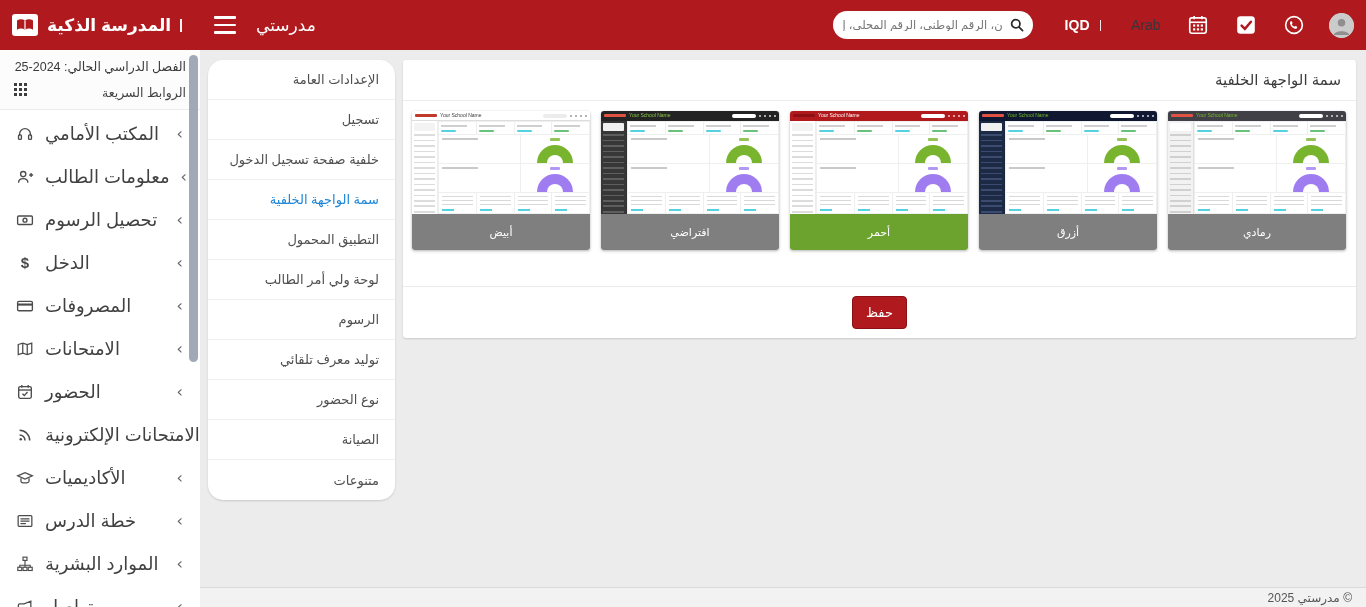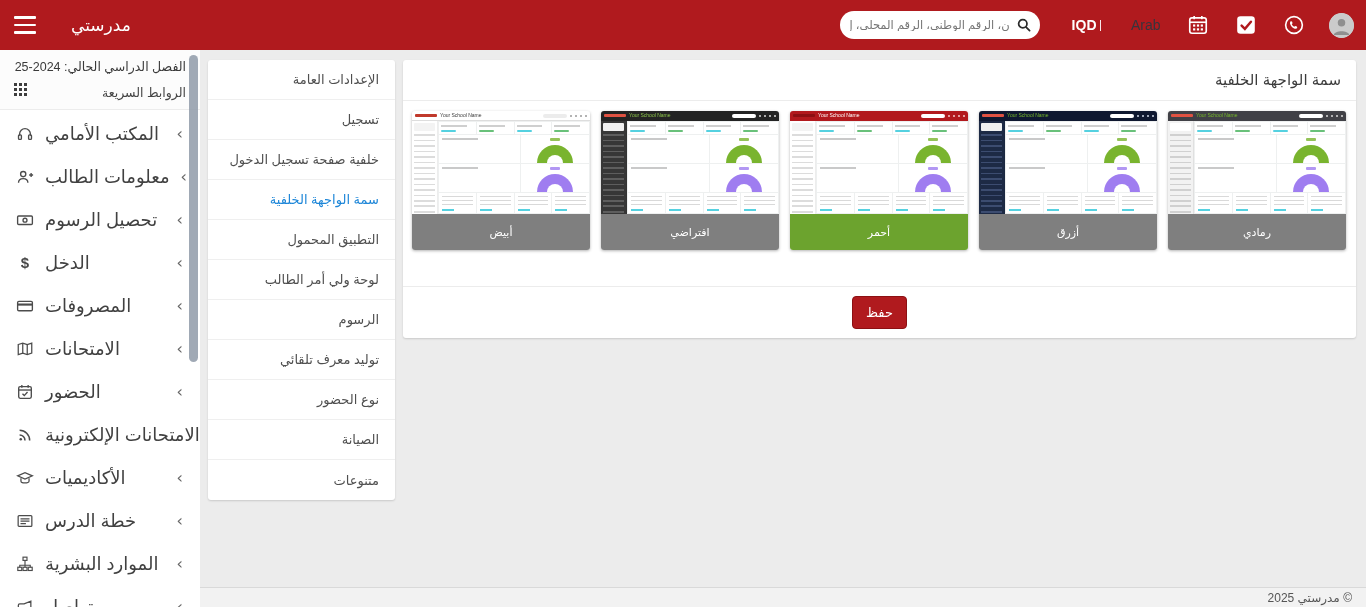--- a/index.html
+++ b/index.html
@@ -12,50 +12,50 @@
        font-family:"Liberation Sans","DejaVu Sans",sans-serif;color:#333}
 
   
   .navbar{position:absolute;top:0;left:0;width:1366px;height:50px;background:var(--navbar-red);
           display:flex;align-items:center;z-index:5}
   .brand{width:200px;height:50px;display:flex;align-items:center;gap:9px;padding:0 12px;flex:none}
   .brand-text{color:#fff;font-size:17px;font-weight:bold;white-space:nowrap}
   .brand-sep{width:2px;height:13px;background:rgba(255,255,255,.95);margin-right:2px}
   .menu-toggle{margin-left:14px;width:22px;height:18px;display:flex;flex-direction:column;justify-content:space-between;cursor:pointer;flex:none}
   .menu-toggle i{display:block;height:2.6px;background:#fff;border-radius:1px}
-  .app-title{color:#fff;font-size:17px;margin-left:35px;white-space:nowrap}
+  .app-title{color:#fff;font-size:17px;margin-left:20px;white-space:nowrap}
 
   .nav-right{margin-left:auto;display:flex;align-items:center;height:50px;padding-right:12px}
   .search-pill{width:200px;height:28px;background:#fff;border-radius:14px;display:flex;align-items:center;
                flex-direction:row;padding:0 8px 0 10px;overflow:hidden}
   .search-pill input{flex:1;border:none;outline:none;font-size:11.5px;color:#444;background:transparent;
                      direction:rtl;text-align:right;font-family:inherit;min-width:0;padding:0 6px 0 0}
   .search-pill .sicon{flex:none;width:16px;height:16px}
-  .currency{color:#fff;font-size:14px;font-weight:bold;margin-left:32px;display:flex;align-items:center;gap:3px;cursor:pointer}
+  .currency{color:#fff;font-size:14px;font-weight:bold;margin-left:32px;display:flex;align-items:center;gap:10px;cursor:pointer}
   .currency .csep{width:1.5px;height:11px;background:rgba(255,255,255,.9)}
   .lang{margin-left:30px;width:30px;overflow:hidden;color:#38343c;font-size:14px;white-space:nowrap;cursor:pointer}
   .nb-icon{width:22px;height:22px;margin-left:26px;cursor:pointer;flex:none}
   .avatar{width:25px;height:25px;border-radius:50%;overflow:hidden;margin-left:24px;cursor:pointer;flex:none;background:#cbcbcb}
 
   
   .sidebar{position:absolute;top:50px;left:0;width:200px;height:557px;background:#fff;z-index:4;overflow:hidden}
   .quick-box{height:60px;background:#fcfcfc;border-bottom:1px solid #ececec;padding:9px 14px 6px}
   .session-line{direction:rtl;text-align:right;font-size:12.5px;color:#3a3a3a;margin-bottom:8px;white-space:nowrap}
   .quick-row{direction:rtl;display:flex;align-items:flex-end;justify-content:space-between;cursor:pointer}
   .quick-label{font-size:12.5px;color:#454545}
   .nav-list{padding-top:2px}
   .nav-item{height:43px;display:flex;align-items:center;gap:11px;padding:0 17px 0 16px;cursor:pointer}
   .nav-item .ic{width:18px;height:18px;flex:none;display:flex;align-items:center;justify-content:center}
   .nav-item .lbl{font-size:18px;color:#414141;white-space:nowrap}
   .nav-item .chev{margin-left:auto;color:#666;font-size:16px;line-height:1;font-family:"DejaVu Sans",sans-serif}
   .dollar-glyph{font-size:15px;font-weight:bold;color:#474747;line-height:1}
   .scroll-thumb{position:absolute;top:5px;left:189px;width:9px;height:307px;border-radius:5px;background:#96a0ad;opacity:.9;cursor:pointer}
 
   
-  .submenu{position:absolute;left:208px;top:60px;width:187px;background:#fff;border-radius:3px;
+  .submenu{position:absolute;left:208px;top:60px;width:187px;background:#fff;border-radius:15px;
            box-shadow:0 1px 2px rgba(0,0,0,.15);z-index:3}
   .submenu-item{direction:rtl;height:40px;display:flex;align-items:center;padding:0 16px;font-size:13px;
                 color:#4f4f4f;border-bottom:1px solid #efefef;cursor:pointer;white-space:nowrap}
   .submenu-item:last-child{border-bottom:none}
   .submenu-item.active{color:var(--link-blue)}
 
   
   .main-card{position:absolute;left:403px;top:60px;width:953px;background:#fff;border-radius:3px;
              box-shadow:0 1px 2px rgba(0,0,0,.15);z-index:3}
   .main-title-row{direction:rtl;padding:11px 15px;border-bottom:1px solid #ececec;font-size:15px;color:#3c3c3c}
@@ -108,20 +108,31 @@
 
   
   .page-footer{position:absolute;left:200px;right:0;bottom:0;height:20px;background:#f2f2f2;
                border-top:1px solid #d9d9d9;display:flex;align-items:center;justify-content:flex-end;
                padding:0 14px;font-size:12px;color:#555;z-index:2}
 </style>
 </head>
 <body>
 
 <div class="navbar">
+  <div class="brand">
+    <span style="width:26px;height:22px;flex:none">
+      <svg width="26" height="22" viewBox="0 0 26 22">
+          <rect x="0" y="0" width="26" height="22" rx="3" fill="#fff"></rect>
+        <path d="M5 6.5 C7.5 4.7 10.5 4.7 13 6.5 C15.5 4.7 18.5 4.7 21 6.5 L21 15.8 C18.5 14.2 15.5 14.2 13 15.8 C10.5 14.2 7.5 14.2 5 15.8 Z" fill="#b01a1e"></path>
+        <path d="M13 6.5 V15.8" stroke="#fff" stroke-width="1.2"></path>
+        </svg>
+    </span>
+    <span class="brand-text">المدرسة الذكية</span>
+    <span class="brand-sep"></span>
+  </div>
   <div class="menu-toggle" title="menu">
     <i></i>
       <i></i>
       <i></i>
   </div>
   <div class="app-title">مدرستي</div>
 
   <div class="nav-right">
     <div class="search-pill">
       <input type="text" placeholder="ن، الرقم الوطني، الرقم المحلي، إلخ" style="">

